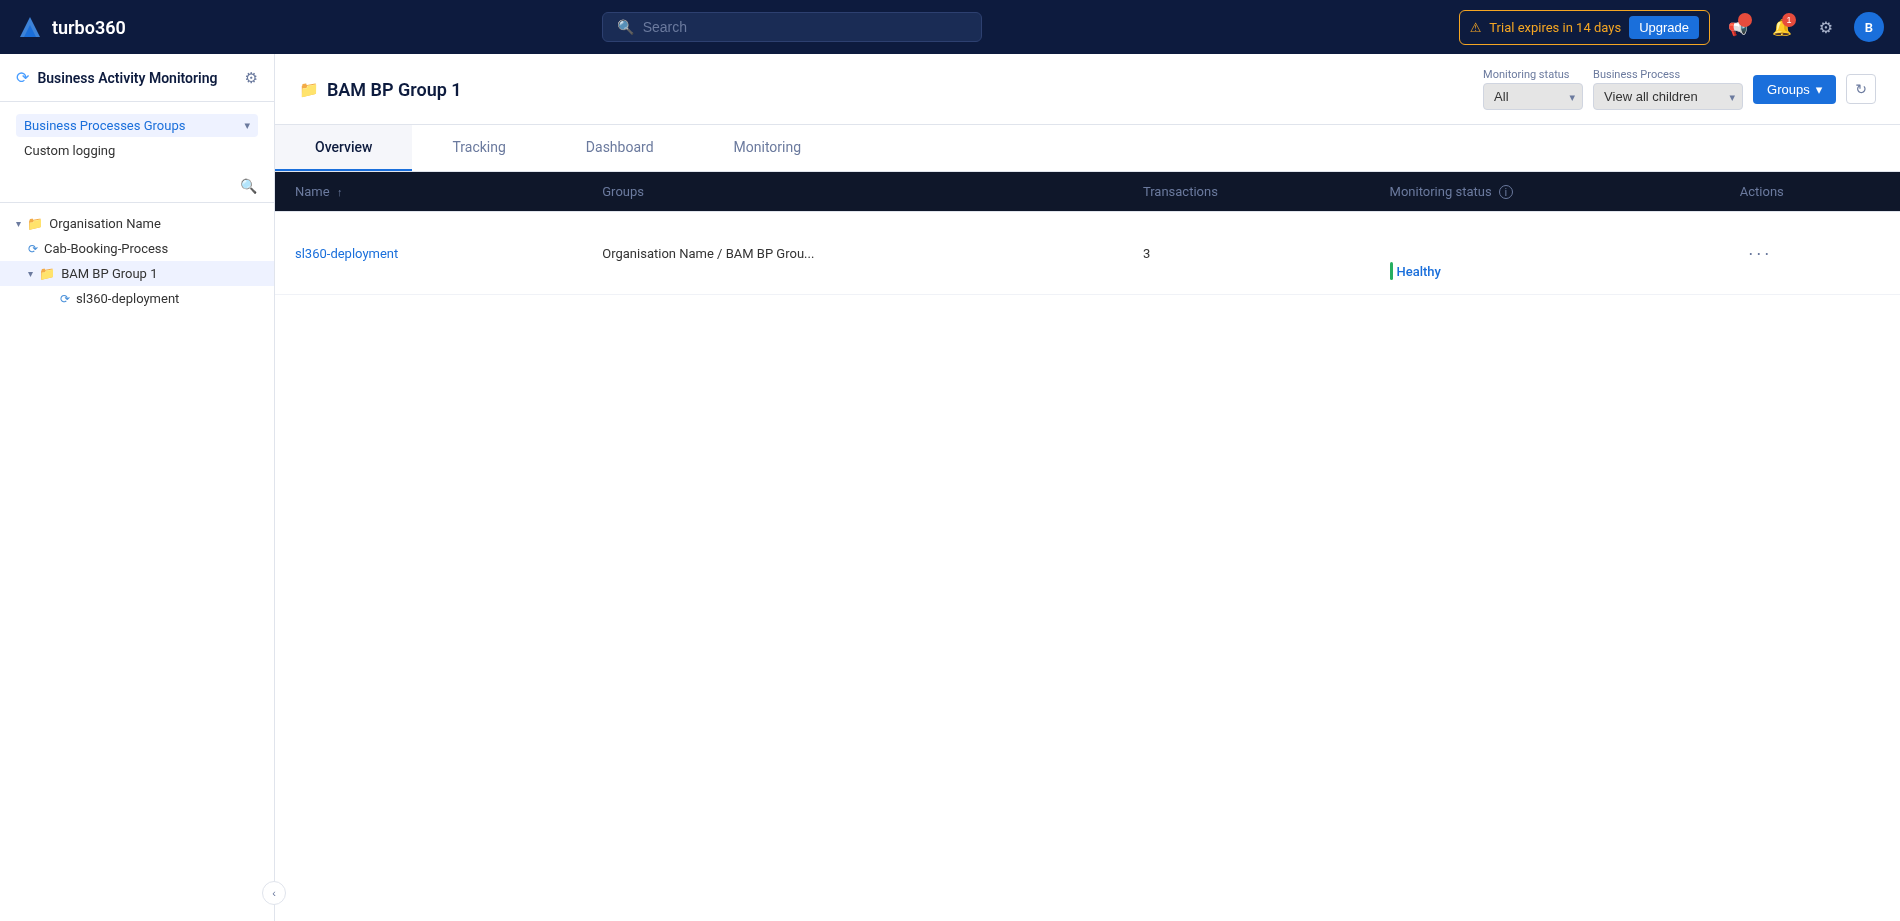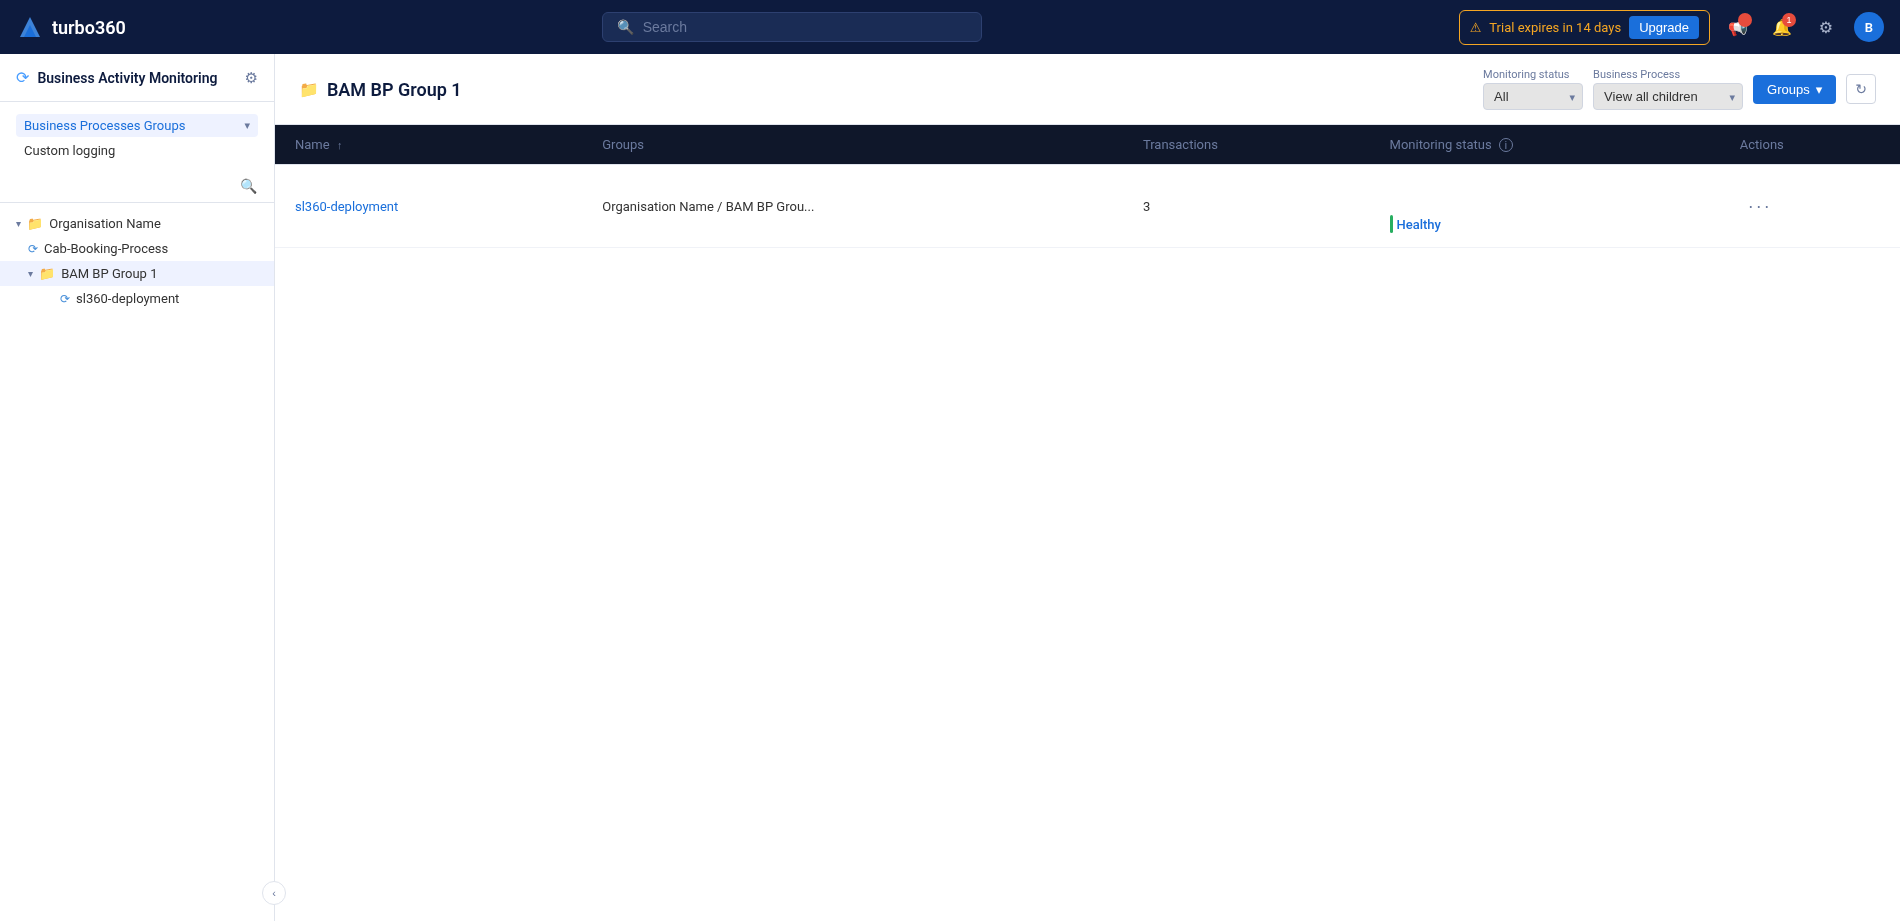--- a/index.html
+++ b/index.html
@@ -568,20 +568,34 @@
           <span>Groups</span>
           <span>▾</span>
         </button>
 
         <button class="refresh-btn">
           <span>↻</span>
         </button>
       </div>
     </div>
 
+    <div class="tabs-bar">
+      <div class="tab-item active">
+        <span>Overview</span>
+      </div>
+      <div class="tab-item">
+        <span>Tracking</span>
+      </div>
+      <div class="tab-item">
+        <span>Dashboard</span>
+      </div>
+      <div class="tab-item">
+        <span>Monitoring</span>
+      </div>
+    </div>
 
     <div class="table-container">
       <table>
         <thead>
           <tr>
             <th>
               <span>Name</span>
               <span class="sort-icon">↑</span>
             </th>
             <th>

